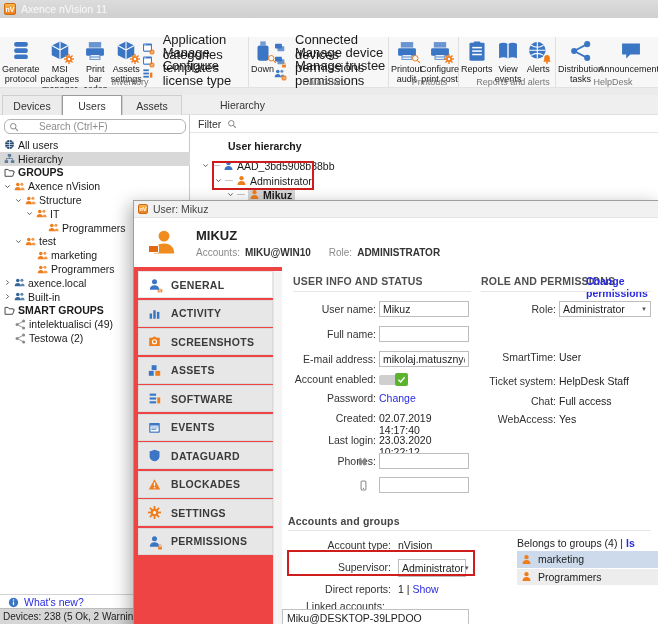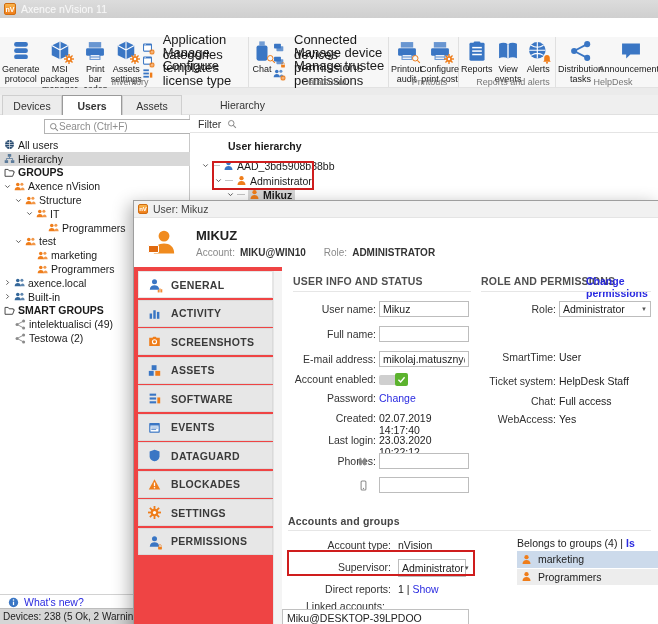--- a/index.html
+++ b/index.html
@@ -29,26 +29,26 @@
   .ovl { position:absolute; right:-3px; bottom:-2px; width:10px; height:10px; }
   .ovl-s { position:absolute; right:-2px; bottom:-2px; width:6px; height:6px; }
   svg.fill { width:100%; height:100%; display:block; }
   .c-blue { color:#3a76c4; } .c-orange { color:#ef7d1a; } .c-dark { color:#24486e; }
   .c-gray { color:#8a8a8a; } .c-navy { color:#34679a; }
 
   
   .band { position:absolute; left:0; top:95px; width:658px; height:20px; background:#efefef; border-bottom:1px solid #e0e0e0; }
   .maintabs { position:absolute; left:2px; top:95px; height:20px; display:flex; }
   .maintab { width:60px; height:20px; display:flex; align-items:center; justify-content:center; font-size:10.5px; color:#333; background:#ececec; border:1px solid #cfcfcf; border-bottom:none; }
-  .maintab.sel { background:#fff; font-weight:bold; border-color:#9a9a9a; }
+  .maintab.sel { background:#fff; font-weight:normal; border-color:#9a9a9a; }
   .hier-title { position:absolute; left:220px; top:99px; font-size:10.5px; color:#333; }
 
   
   .leftpanel { position:absolute; left:0; top:115px; width:190px; height:509px; background:#fff; border-right:1px solid #c9c9c9; }
-  .searchbox { position:absolute; left:4px; top:4px; width:182px; height:15px; border:1px solid #b3b3b3; border-radius:0; background:#fff; display:flex; align-items:center; padding:0 4px; gap:0;margin-left:40px; }
+  .searchbox { position:absolute; left:4px; top:4px; width:182px; height:15px; border:1px solid #b3b3b3; border-radius:6px; background:#fff; display:flex; align-items:center; padding:0 4px; gap:20px; }
   .searchbox input { border:none; outline:none; width:100%; font-size:10px; font-family:"Liberation Sans",sans-serif; color:#444; }
   .searchbox input::placeholder { color:#8d8d8d; }
   .tree { position:absolute; left:0; top:23px; width:190px; }
   .trow { height:13.8px; display:flex; align-items:center; gap:3px; padding-left:4px; font-size:10.5px; color:#1a1a1a; white-space:nowrap; }
   .trow.bold { font-weight:bold; }
   .trow.sel { background:#d8d8d8; }
   .tic { width:11px; height:11px; flex:0 0 11px; position:relative; }
   .chev { width:7px; height:7px; flex:0 0 7px; color:#555; }
   .ind1 { padding-left:15px; } .ind2 { padding-left:26px; } .ind3 { padding-left:37px; } .ind4 { padding-left:48px; }
   .whatsnew { position:absolute; left:0; top:479px; width:189px; height:15px; border-top:1px solid #d2d2d2; background:#fff; display:flex; align-items:center; gap:5px; padding-left:8px; color:#2a2ae0; font-size:10.5px; }
@@ -363,21 +363,21 @@
         <span class="ricon">
             <svg class="fill c-blue">
               <use href="#i-usb"></use>
             </svg>
             <span class="ovl">
               <svg class="fill c-orange">
                 <use href="#i-search"></use>
               </svg>
             </span>
           </span>
-        <span>Chat</span>
+        <span>Down</span>
       </div>
       <div class="rsmalls">
         <div class="rsmall">
           <span class="ricon-s">
               <svg class="fill c-blue">
                 <use href="#i-monitor"></use>
               </svg>
             </span>
           <span>Connected devices</span>
         </div>
@@ -729,21 +729,21 @@
       <span class="applogo">nV</span>
       <span class="dlg-title">User: Mikuz</span>
     </div>
     <div class="dlg-header">
       <svg class="avatar">
           <use href="#i-person" width="28" height="34"></use>
         </svg>
       <span class="avatar-badge"></span>
       <div class="uname">MIKUZ</div>
       <div class="umeta">
-        <span>Account:</span>
+        <span>Accounts:</span>
         <b>MIKU@WIN10</b>
         <span class="gap"></span>
         <span>Role:</span>
         <b>ADMINISTRATOR</b>
       </div>
     </div>
 
     <div class="dlg-menu">
       <div class="mitem sel">
           <span class="mic">

